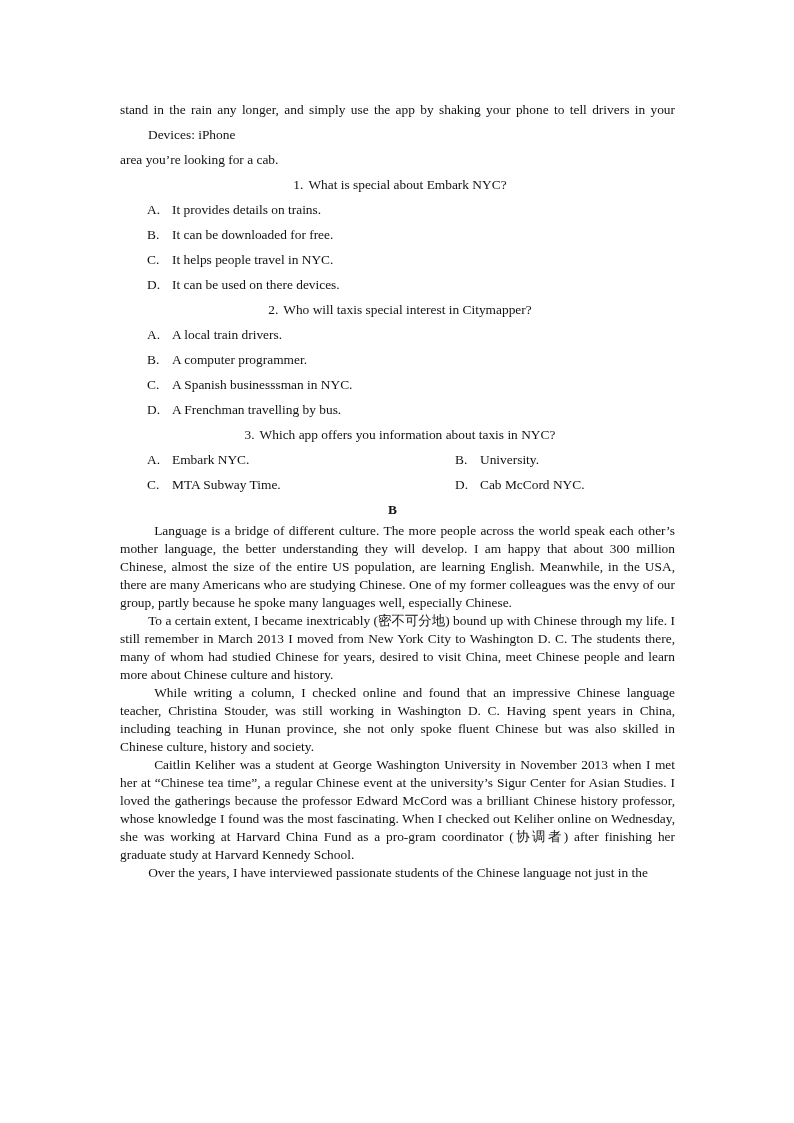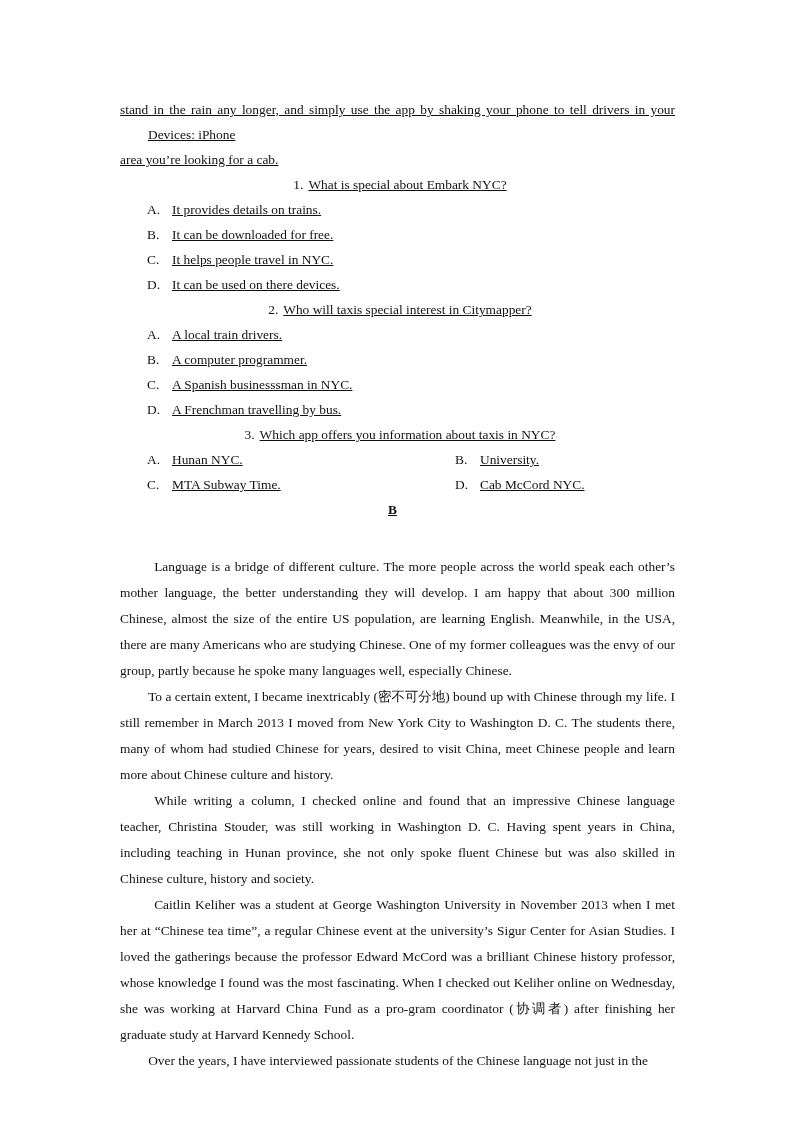--- a/index.html
+++ b/index.html
@@ -19,30 +19,28 @@
   .page {
     position: absolute;
     left: 120px;
     top: 97px;
     width: 555px;
   }
   .line {
     height: 25px;
     line-height: 25px;
     white-space: nowrap;
-    text-decoration: underline;
   }
   .just {
     text-align: justify;
     text-align-last: justify;
   }
   .para {
     text-align: justify;
-    line-height: 26px;
-    margin-top: 32px;
+    line-height: 18px;
   }
   .para p {
     margin: 0;
     text-indent: 2.55em;
   }
   .para p.indent-sm {
     text-indent: 2.1em;
   }
   .indent-device { padding-left: 28px; }
   .question { padding-left: 0; text-align: center; }
@@ -105,21 +103,21 @@
   </div>
   <div class="line option">
     <span class="olabel">D.</span><span>A Frenchman travelling by bus.</span>
   </div>
 
   <div class="line question">
     <span class="qnum">3.</span><span>Which app offers you information about taxis in NYC?</span>
   </div>
   <div class="line option options-two-col">
     <div class="col">
-      <span class="olabel">A.</span><span>Hunan NYC.</span>
+      <span class="olabel">A.</span><span>Embark NYC.</span>
     </div>
     <div class="col">
       <span class="olabel">B.</span><span>University.</span>
     </div>
   </div>
   <div class="line option options-two-col">
     <div class="col">
       <span class="olabel">C.</span><span>MTA Subway Time.</span>
     </div>
     <div class="col">

